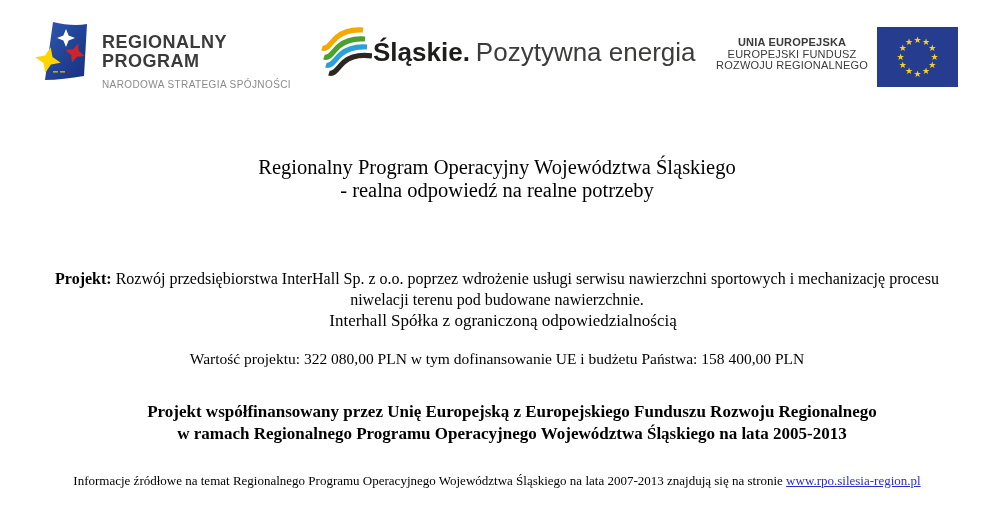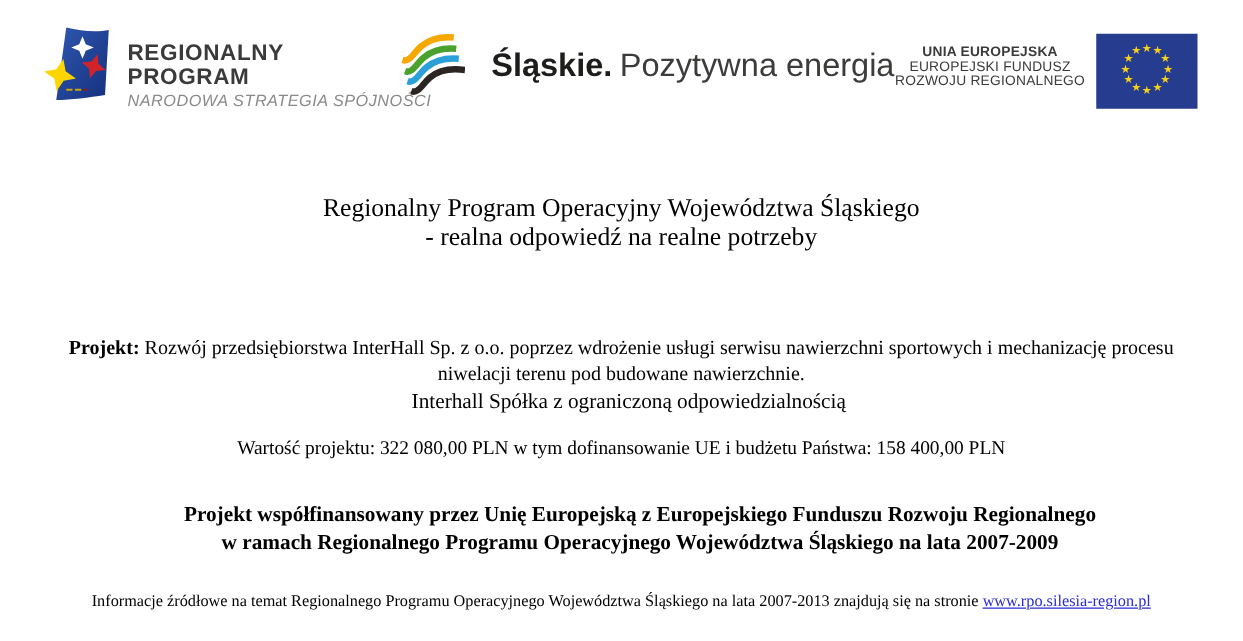--- a/index.html
+++ b/index.html
@@ -7,23 +7,23 @@
     width:994px; height:513px; position:relative; overflow:hidden;
     background:#ffffff;
     font-family:"Liberation Serif", serif;
     color:#000;
   }
   
   .header-left { position:absolute; left:38px; top:20px; display:flex; }
   .flag-svg { overflow:visible; }
   .pr-text { margin-left:10px; padding-top:13px; font-family:"Liberation Sans", sans-serif; }
   .pr-line { font-size:18px; font-weight:bold; color:#3a3a3a; line-height:19px; letter-spacing:0.5px; }
-  .pr-sub  { font-size:13px; color:#8a8a8a; letter-spacing:0.4px; margin-top:2px;font-style:italic; }
+  .pr-sub  { font-size:10px; color:#8a8a8a; letter-spacing:0.4px; margin-top:8px; }
 
-  .header-center { position:absolute; left:320px; top:27px; display:flex; align-items:center; gap:21px; }
+  .header-center { position:absolute; left:320px; top:27px; display:flex; align-items:center; gap:1px; }
   .sl-text { font-family:"Liberation Sans", sans-serif; font-size:26px; white-space:nowrap; }
   .sl-brand { font-weight:bold; color:#1d1d1b; }
   .sl-tagline { font-weight:300; color:#3c3c3b; margin-left:6px; }
 
   .header-right { position:absolute; top:27px; right:36px; display:flex; gap:9px; }
   .eu-text { font-family:"Liberation Sans", sans-serif; text-align:center; margin-top:10px;
              font-size:11px; line-height:11.5px; color:#3a3a3a; letter-spacing:0.2px; white-space:nowrap; }
   .eu-text .b { font-weight:bold; }
   .eu-flag { position:relative; width:81px; height:60px; background:#253c8f; }
   .eu-flag .star { position:absolute; color:#f7d117; font-size:9px; line-height:9px;
@@ -111,18 +111,18 @@
   <div><span class="lbl">Projekt:</span><span> Rozwój przedsiębiorstwa InterHall Sp. z o.o. poprzez wdrożenie usługi serwisu nawierzchni sportowych i mechanizację procesu</span></div>
   <div>niwelacji terenu pod budowane nawierzchnie.</div>
 </div>
 
 <div class="abs beneficiary">Interhall Spółka z ograniczoną odpowiedzialnością</div>
 
 <div class="abs value-line">Wartość projektu: 322 080,00 PLN w tym dofinansowanie UE i budżetu Państwa: 158 400,00 PLN</div>
 
 <div class="abs cofinance">
   <div>Projekt współfinansowany przez Unię Europejską z Europejskiego Funduszu Rozwoju Regionalnego</div>
-  <div>w ramach Regionalnego Programu Operacyjnego Województwa Śląskiego na lata 2007-2009</div>
+  <div>w ramach Regionalnego Programu Operacyjnego Województwa Śląskiego na lata 2005-2013</div>
 </div>
 
 <div class="abs footer">
   <span>Informacje źródłowe na temat Regionalnego Programu Operacyjnego Województwa Śląskiego na lata 2007-2013 znajdują się na stronie </span><a href="#" id="footer-link" style="color: rgb(43, 43, 213);">www.rpo.silesia-region.pl</a>
 </div>
 
 </body></html>

